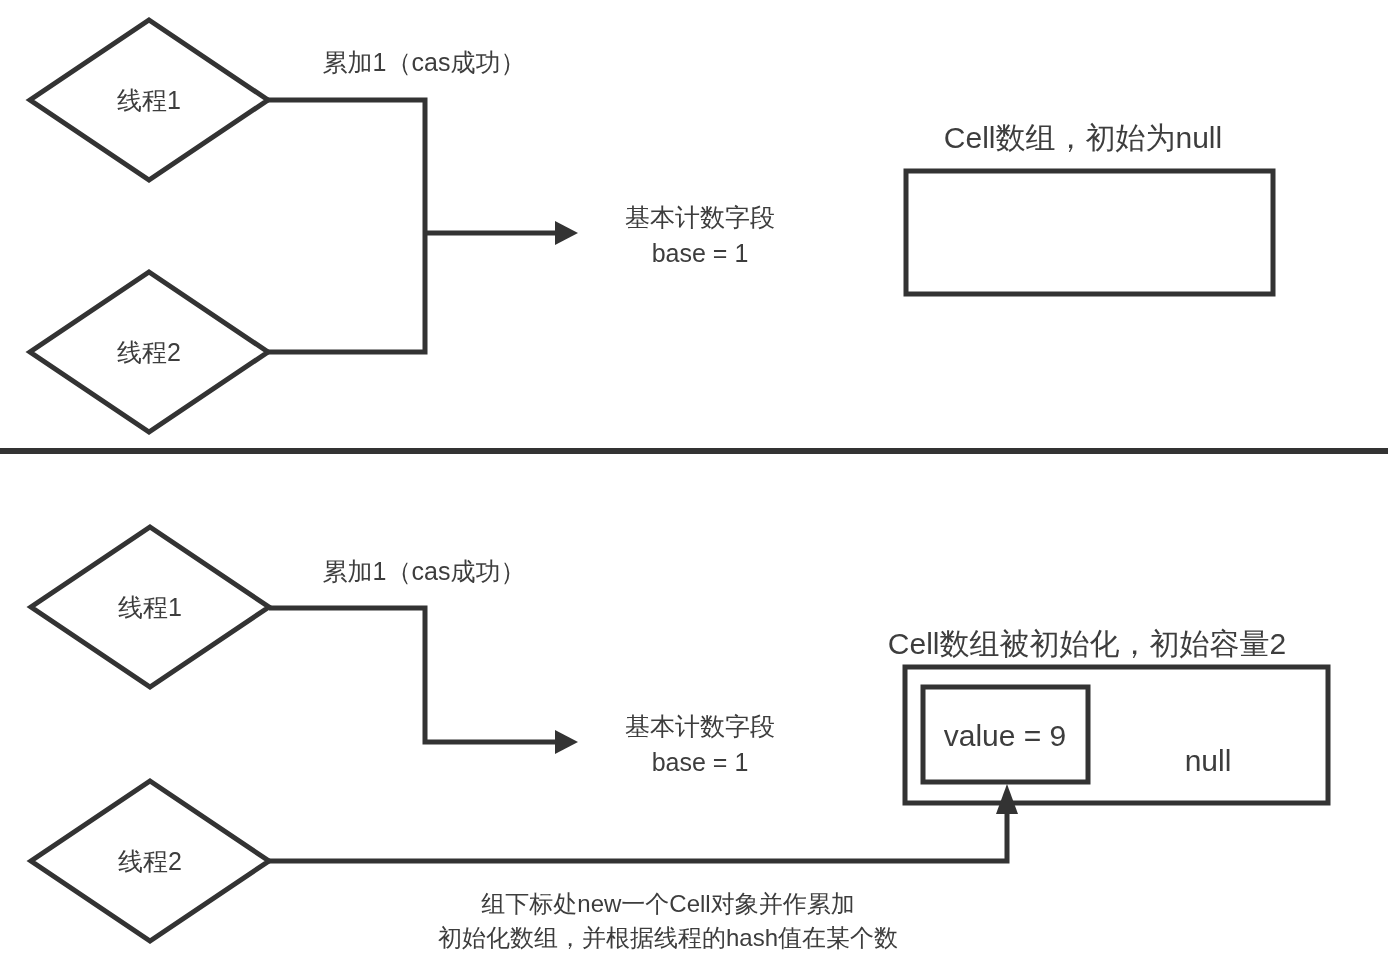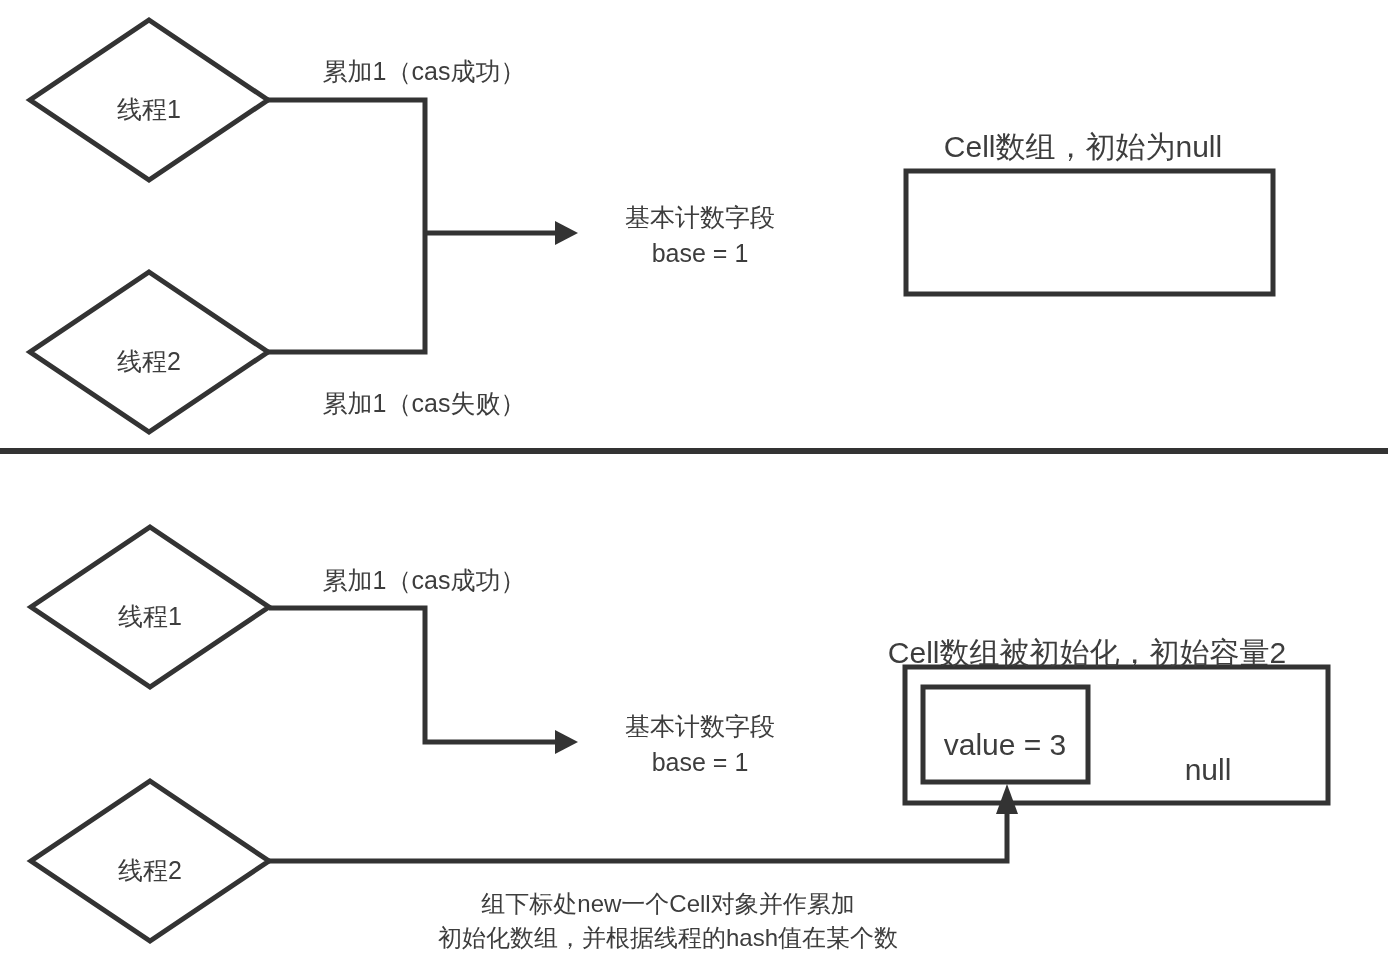--- a/index.html
+++ b/index.html
@@ -36,21 +36,20 @@
   .arrowhead {
     fill: var(--stroke-color);
     stroke: none;
   }
   .label {
     position: absolute;
     transform: translate(-50%, -50%);
     white-space: nowrap;
     font-size: 25px;
     color: var(--text-color);
-    margin-top: 9px;
   }
   .label.small { font-size: 30px; }
   .text-block {
     position: absolute;
     transform: translate(-50%, -50%);
     text-align: center;
     white-space: nowrap;
     font-size: 25px;
     line-height: 36px;
     color: var(--text-color);
@@ -85,35 +84,34 @@
     <rect class="shape" x="905" y="667" width="423" height="136"></rect>
     <rect class="shape" x="923" y="687" width="165" height="95"></rect>
 
     <polyline class="shape" points="269,861 1007,861 1007,812"></polyline>
     <polygon class="arrowhead" points="996,814 1018,814 1007,784"></polygon>
   </svg>
 
   <div class="label" style="left:149px; top:100px;">线程1</div>
   <div class="label" style="left:149px; top:352px;">线程2</div>
   <div class="label" style="left:424px; top:62px;">累加1（cas成功）</div>
-  <div class="label" style="left:424px; top:394px;">累加1（cas失败）</div>
   <div class="text-block" style="left:700px; top:235px;">
     <div>基本计数字段</div>
     <div>base = 1</div>
   </div>
   <div class="label small" style="left:1083px; top:138px;">Cell数组，初始为null</div>
 
   <div class="label" style="left:150px; top:607px;">线程1</div>
   <div class="label" style="left:150px; top:861px;">线程2</div>
   <div class="label" style="left:424px; top:571px;">累加1（cas成功）</div>
   <div class="text-block" style="left:700px; top:744px;">
     <div>基本计数字段</div>
     <div>base = 1</div>
   </div>
   <div class="label small" style="left:1087px; top:644px;">Cell数组被初始化，初始容量2</div>
-  <div class="label small" style="left:1005px; top:736px;">value = 3</div>
+  <div class="label small" style="left:1005px; top:736px;">value = 9</div>
   <div class="label small" style="left:1208px; top:761px;">null</div>
   <div class="text-block caption" style="left:668px; top:921px;">
     <div>组下标处new一个Cell对象并作累加</div>
     <div>初始化数组，并根据线程的hash值在某个数</div>
   </div>
 
 </div>
 
 </body></html>

